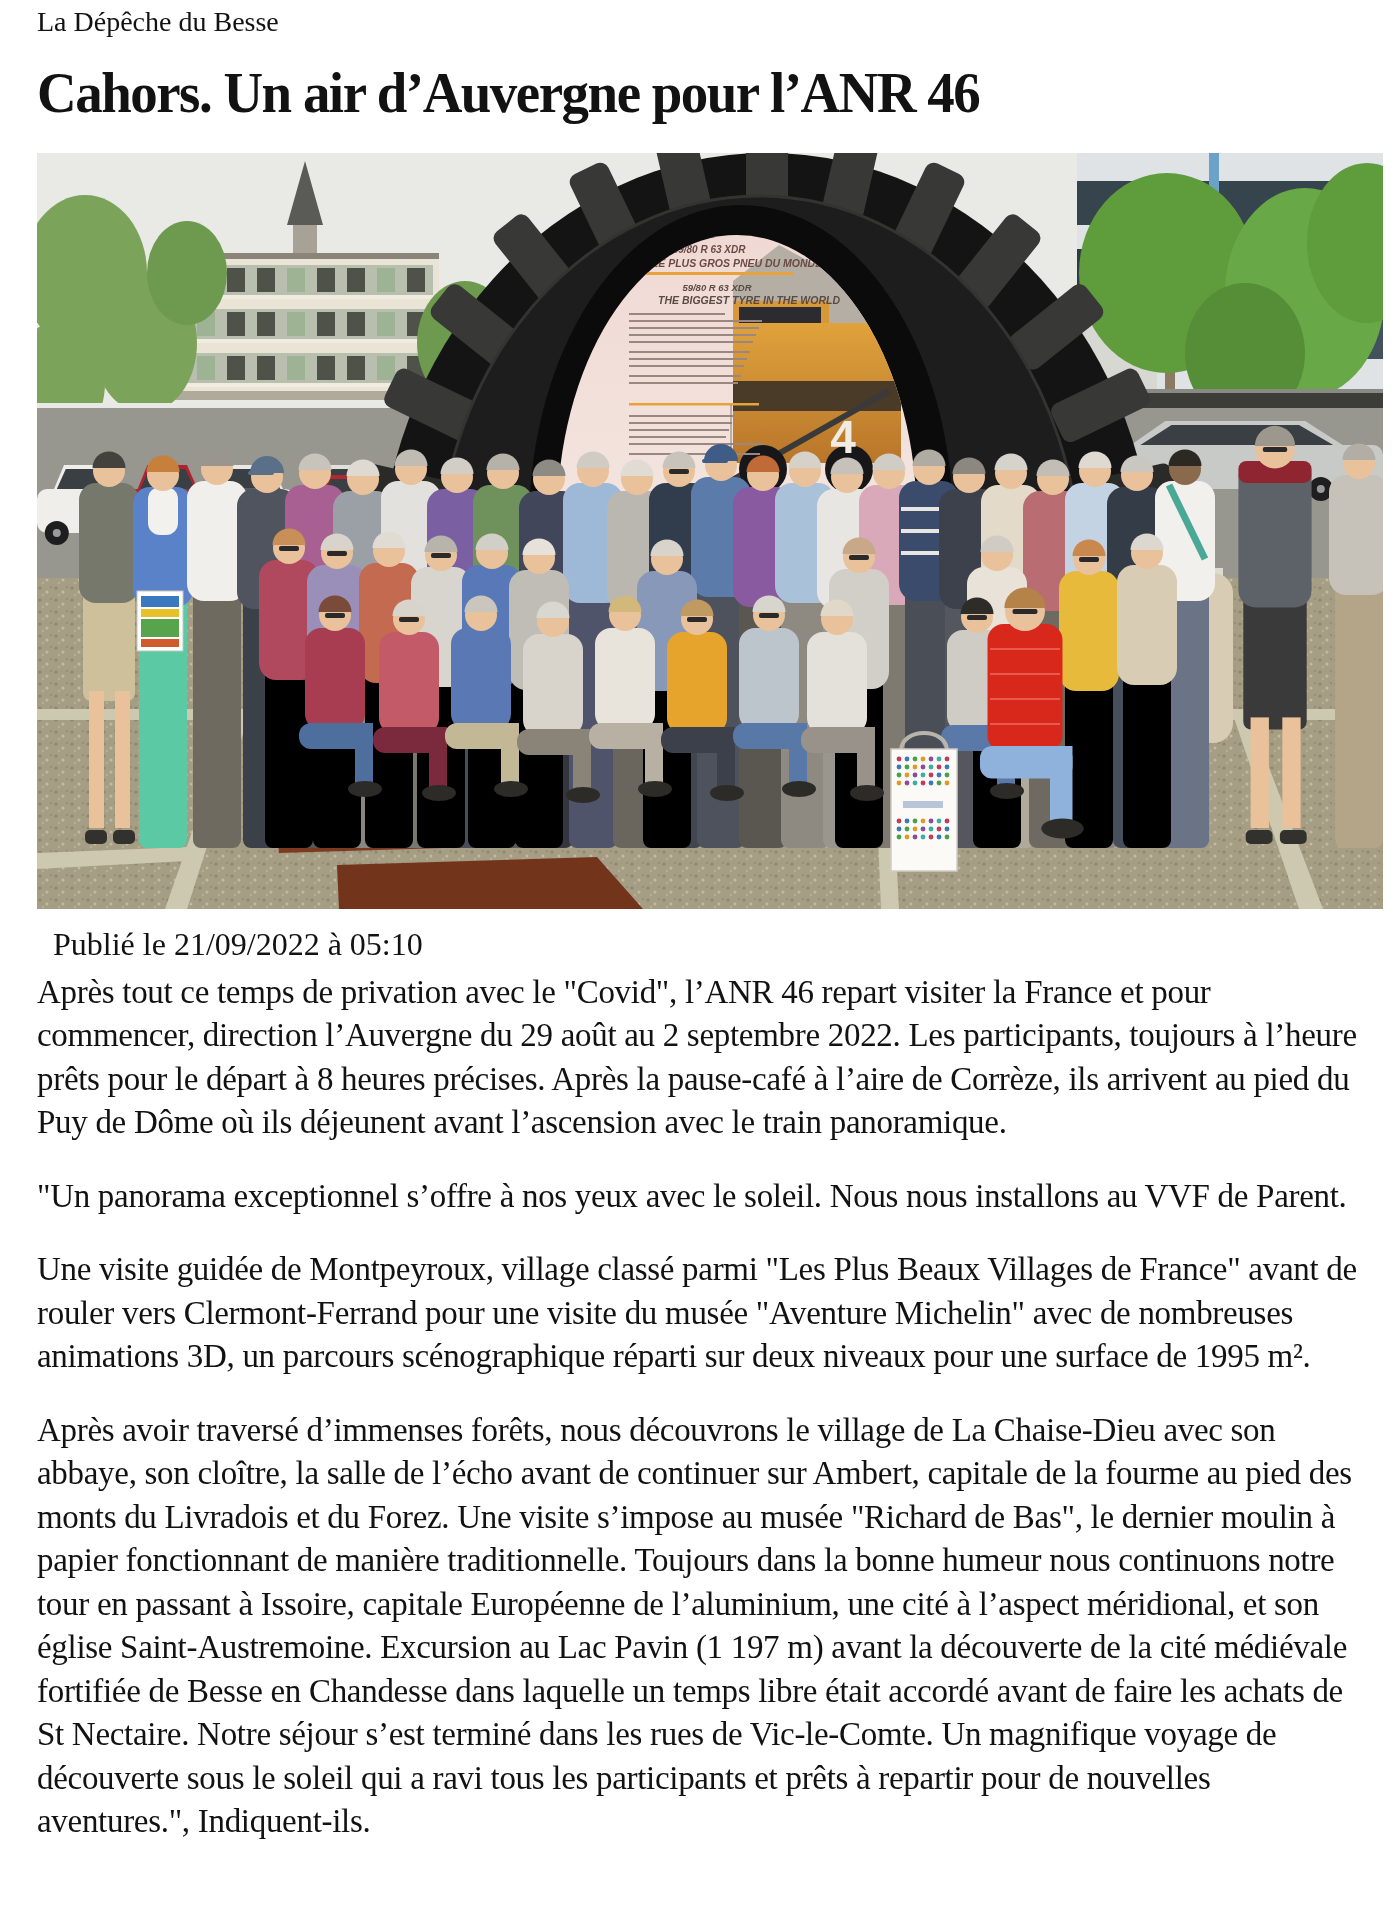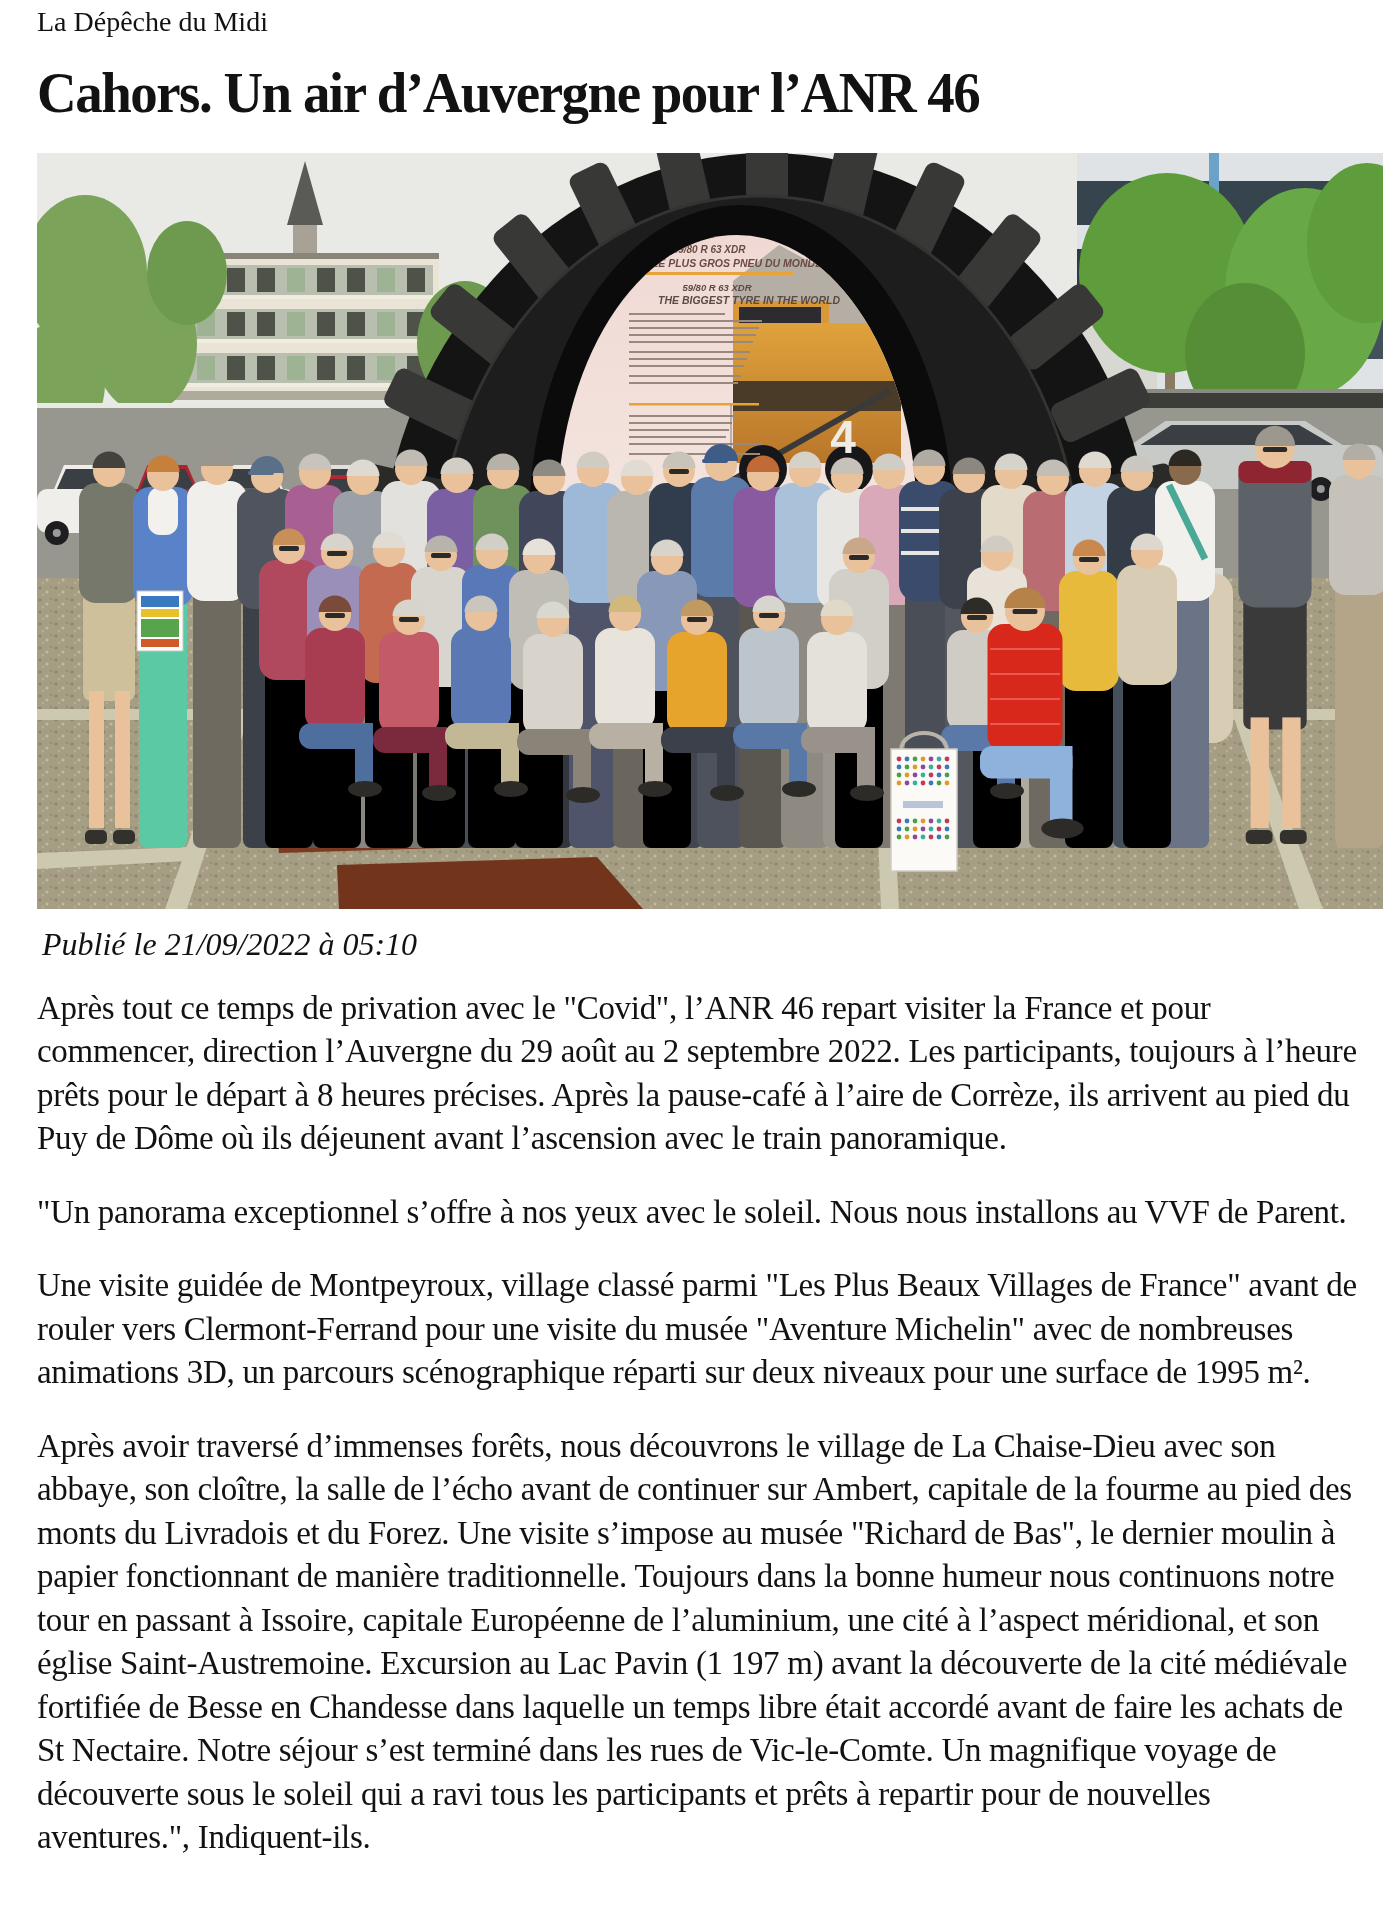--- a/index.html
+++ b/index.html
@@ -2,30 +2,30 @@
 <html><head>
 <meta charset="utf-8">
 <style>
   html,body{margin:0;padding:0;background:#ffffff;}
   body{width:1396px;font-family:"Liberation Serif", serif;color:#121212;}
   .container{padding:6px 26px 40px 37px;box-sizing:border-box;min-height:1925px;}
   .masthead{font-size:28px;line-height:1.15;letter-spacing:0;margin:0;}
   h1.title{font-size:56px;line-height:1.05;font-weight:700;margin:26px 0 0 0;letter-spacing:-1.5px;transform:scaleX(.98);transform-origin:left;white-space:nowrap;}
   .photo-wrap{margin-top:30px;width:1346px;height:756px;position:relative;overflow:hidden;background:#e9e9e6;}
   .photo-wrap svg{display:block;}
-  .published{font-size:32px;line-height:38px;margin:16px 0 0 5px;font-style:italic;}
+  .published{font-size:32px;line-height:38px;margin:16px 0 0 16px;}
   p.body-par{font-size:33px;line-height:43.5px;margin:30px 0 0 0;max-width:1340px;letter-spacing:-0.3px;}
-  p.body-par:first-of-type{margin-top:24px;}
+  p.body-par:first-of-type{margin-top:8px;}
 </style>
 </head>
 <body>
 
 <div class="container">
 
-  <div class="masthead">La Dépêche du Midi</div>
+  <div class="masthead">La Dépêche du Besse</div>
 
   <h1 class="title">Cahors. Un air d’Auvergne pour l’ANR 46</h1>
 
   <div class="photo-wrap">
     <svg id="photo-svg" width="1346" height="756" viewBox="0 0 1346 756" preserveAspectRatio="none">
       <defs>
         <pattern id="grav" width="16" height="12" patternUnits="userSpaceOnUse">
           <rect width="16" height="12" fill="#a59e84"></rect>
           <circle cx="3" cy="3" r="1.6" fill="#8d8669"></circle>
           <circle cx="10" cy="7" r="1.5" fill="#c2bb9e"></circle>

